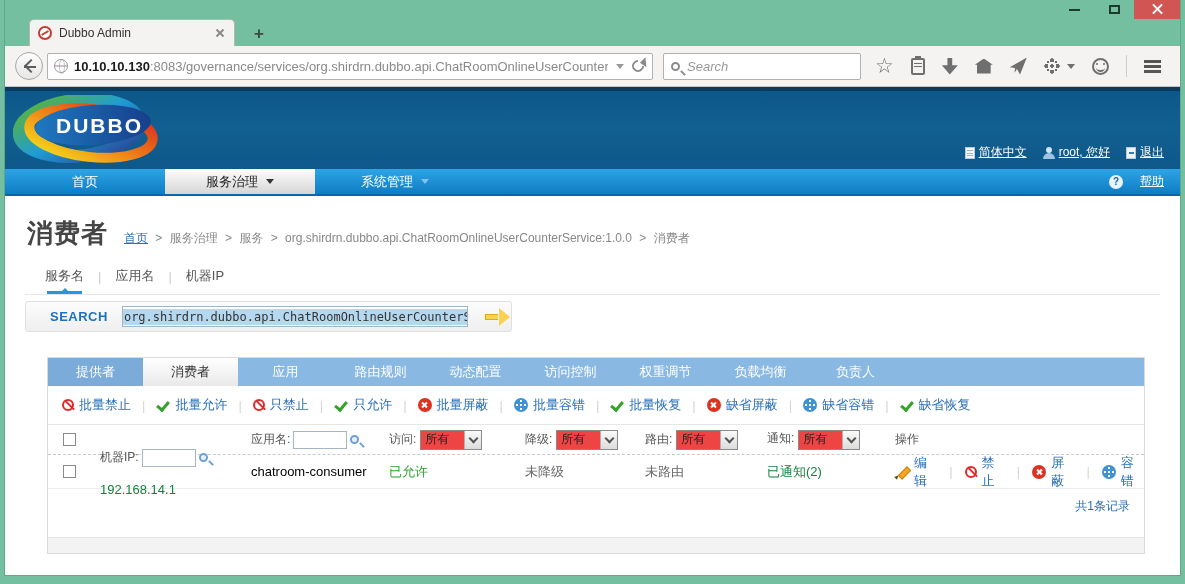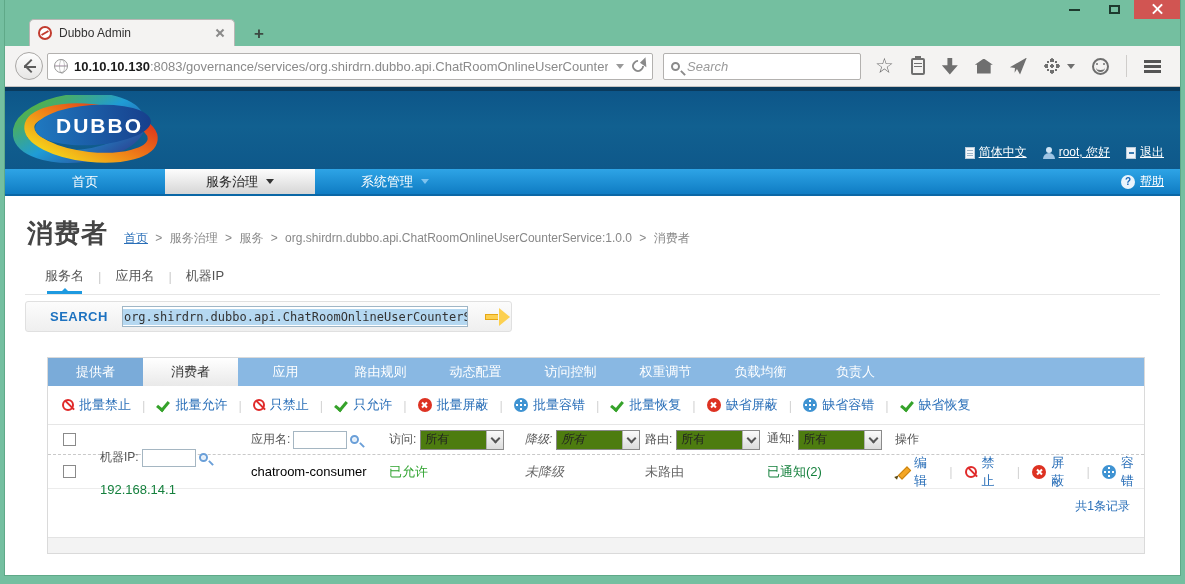--- a/index.html
+++ b/index.html
@@ -79,21 +79,21 @@
   .ic-user::after { content:""; position:absolute; left:0; top:6px; width:12px; height:6px; border-radius:6px 6px 0 0; background:#9ec4e4; }
   .ic-exit { width:10px; height:12px; background:#eef3f8; border:1px solid #b9cbda; position:relative; }
   .ic-exit::after { content:""; position:absolute; left:2px; top:4px; width:5px; height:2px; background:#3a7ab0; }
 
   .mainnav { height:27px; background:linear-gradient(180deg,#2ea4e6,#0f7cc3); border-bottom:2px solid #0a67a6; display:flex; align-items:stretch; flex:0 0 auto; }
   .nav-item { width:160px; color:#fff; font-size:13px; display:flex; align-items:center; justify-content:center; gap:8px; cursor:pointer; }
   .nav-item.selected { width:150px; background:linear-gradient(#fdfdfd,#d6d6d6); color:#222; }
   .caret-dark { width:0; height:0; border-left:4px solid transparent; border-right:4px solid transparent; border-top:5px solid #333; }
   .caret-light { width:0; height:0; border-left:4px solid transparent; border-right:4px solid transparent; border-top:5px solid #7ec3ef; }
   .nav-help { margin-left:auto; display:flex; align-items:center; gap:5px; padding-right:16px; color:#fff; font-size:12px; }
-  .nav-help .label { text-decoration:underline; cursor:pointer; }
+  .nav-help .label { text-decoration:underline; cursor:pointer;margin-left:12px; }
   .ic-help { width:14px; height:14px; border-radius:50%; background:#eaf4fc; color:#1565b8; font-size:10px; font-weight:bold; text-align:center; line-height:14px; }
 
   .title-row { margin:20px 0 0 22px; display:flex; align-items:baseline; }
   .page-title { font-size:26px; font-weight:bold; color:#454545; letter-spacing:1px; }
   .breadcrumb { margin-left:16px; font-size:12px; color:#888; }
   .breadcrumb .link { color:#2a6fb8; text-decoration:underline; cursor:pointer; }
   .breadcrumb .sep { margin:0 4px; }
 
   .subtabs { margin:16px 0 0 40px; font-size:13px; color:#555; display:flex; align-items:center; }
   .subtab { cursor:pointer; position:relative; padding-bottom:6px; }
@@ -137,27 +137,27 @@
   .ic-mag-blue { width:9px; height:9px; border:2px solid #6a9fd8; border-radius:50%; position:relative; background:radial-gradient(#dceaf8,#fff); }
   .ic-mag-blue::after { content:""; position:absolute; left:7px; top:7px; width:6px; height:2px; background:#6a9fd8; transform:rotate(45deg); }
 
   .gridrow { display:flex; align-items:center; font-size:13px; flex:0 0 auto; }
   .filterrow { height:31px; border-top:1px solid #e6e6e6; border-bottom:1px dashed #c9c9c9; color:#555; font-size:12px; }
   .datarow { height:34px; border-bottom:1px solid #ececec; }
   .col-check { width:42px; display:flex; justify-content:center; }
   .col-ip { width:140px; display:flex; align-items:center; gap:3px; padding-left:10px;margin-top:36px; }
   .col-app { width:138px; display:flex; align-items:center; gap:3px;margin-left:21px; }
   .col-access { width:136px; display:flex; align-items:center; gap:4px; }
-  .col-degrade { width:120px; display:flex; align-items:center; gap:4px;font-style:italic; }
+  .col-degrade { width:120px; display:flex; align-items:center; gap:4px; }
   .col-route { width:122px; display:flex; align-items:center; gap:4px; }
   .col-notify { width:128px; display:flex; align-items:flex-start; gap:4px; }
   .col-ops { flex:1; display:flex; align-items:center; }
   .cbx { width:13px; height:13px; border:1px solid #8a8a8a; background:#fff; cursor:pointer; }
   .f-input { width:54px; height:18px; border:1px solid #a5b6c2; background:#fff; outline:none; font-size:12px; padding:0 2px; }
-  .win-select { display:inline-flex; align-items:center; border:1px solid #8a8a8a; background:#4d7c0f; height:20px; width:84px; cursor:pointer; }
+  .win-select { display:inline-flex; align-items:center; border:1px solid #8a8a8a; background:#ef4444; height:20px; width:62px; cursor:pointer; }
   .win-select .val { flex:1; padding-left:4px; font-size:12px; color:#222; }
   .win-select .btn { width:17px; height:18px; background:linear-gradient(#fafafa,#dcdcdc); border-left:1px solid #b0b0b0; display:flex; align-items:center; justify-content:center; }
   .win-select .btn::after { content:""; width:5px; height:5px; border-right:2px solid #555; border-bottom:2px solid #555; transform:rotate(45deg); margin-top:-3px; }
 
   .link-blue { color:#15803d; cursor:pointer; }
   .txt-green { color:#2fa32f; }
   .txt-gray { color:#666; }
   .row-act { display:flex; align-items:center; gap:5px; color:#2a6fb8; cursor:pointer; }
   .row-pipe { color:#d5d5d5; margin:0 12px; }
 

